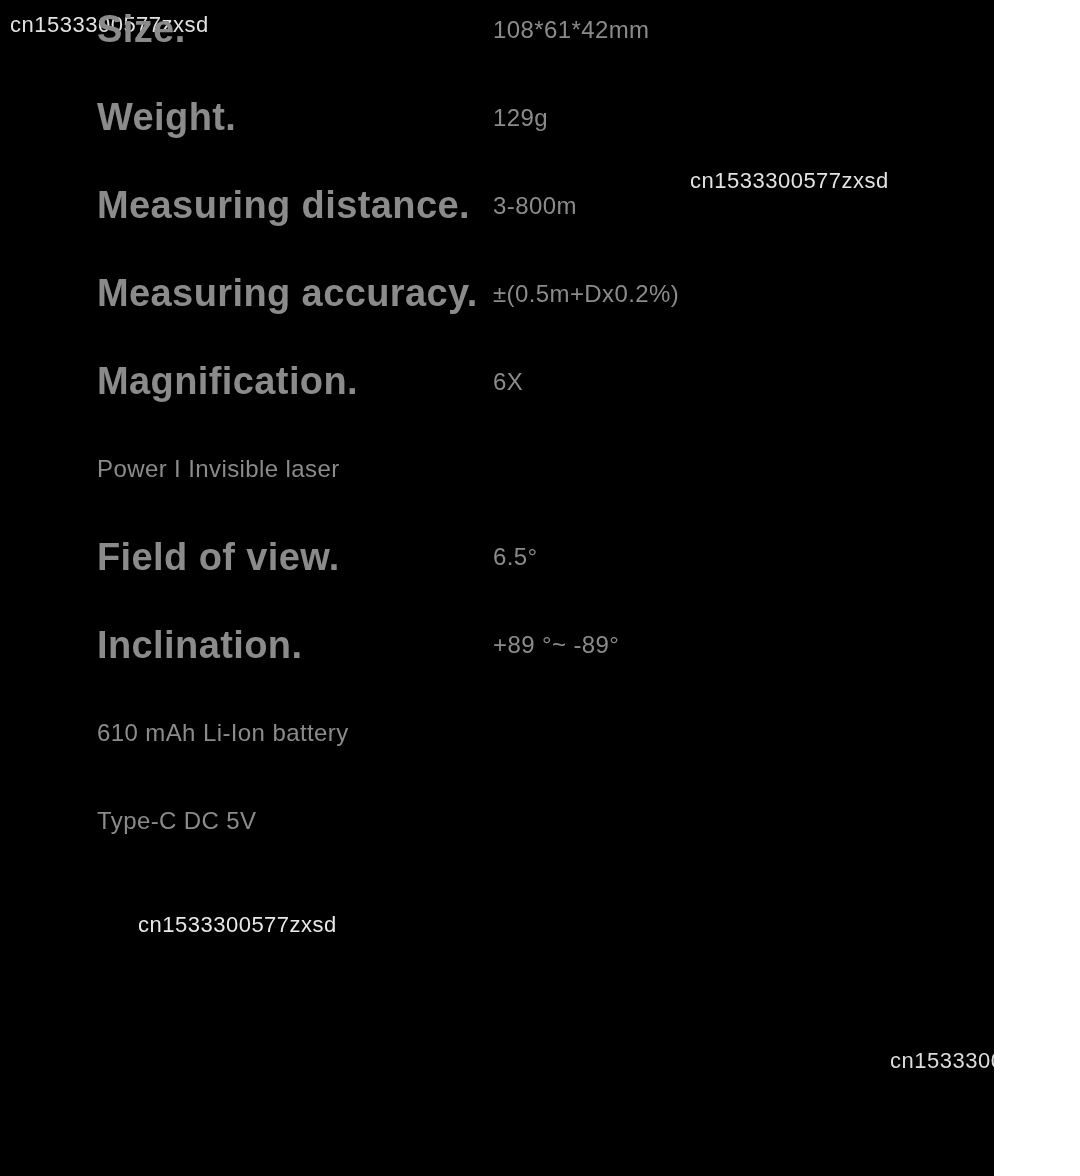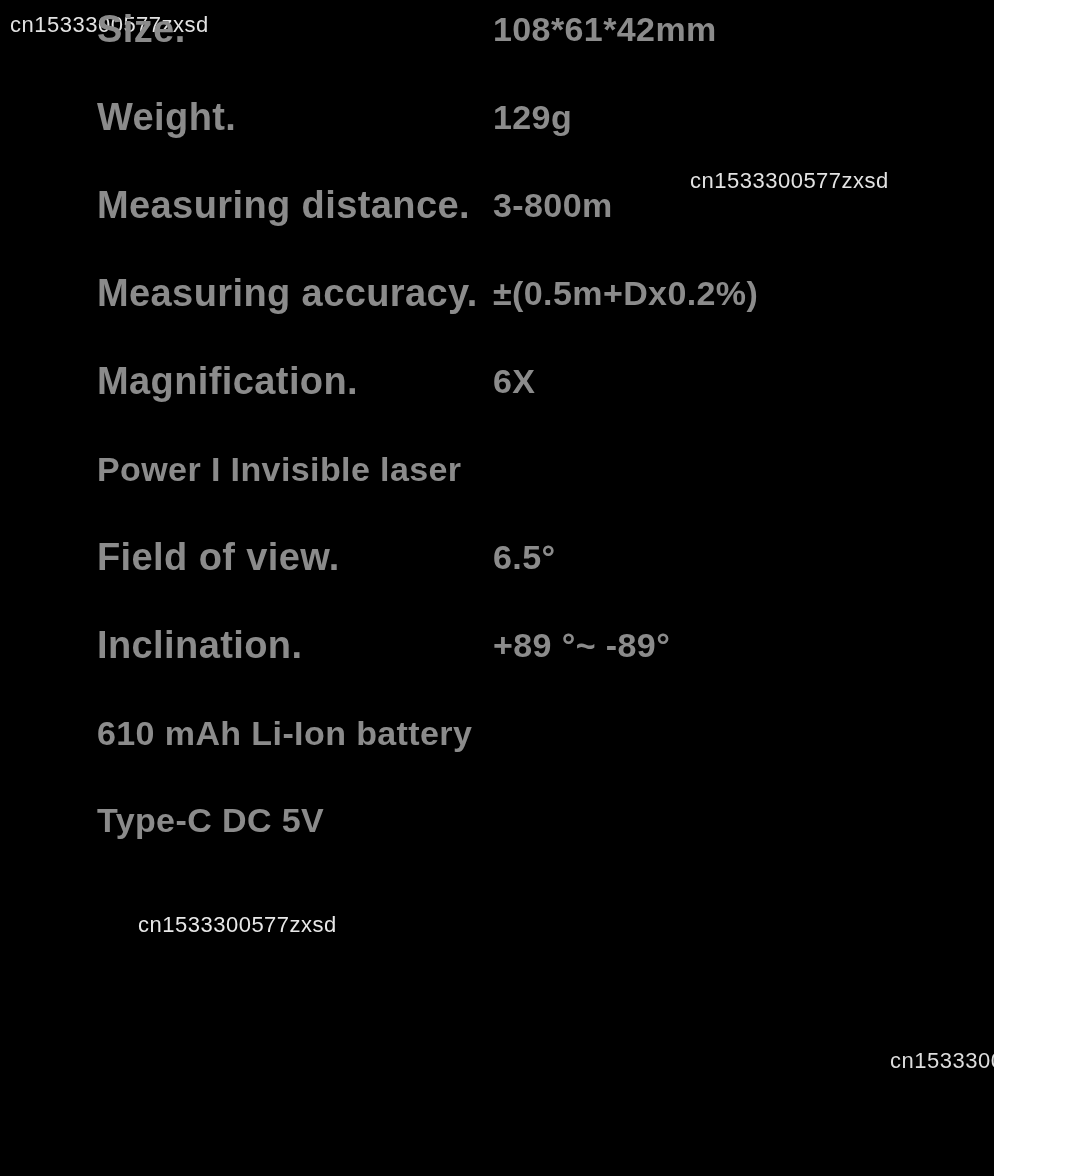--- a/index.html
+++ b/index.html
@@ -29,22 +29,22 @@
     z-index: 2;
   }
   .spec-label {
     flex: 0 0 396px;
     font-size: 38px;
     font-weight: 700;
     letter-spacing: 0.4px;
     color: #8b8b8b;
   }
   .spec-value {
-    font-size: 34px;
-    font-weight: 700;
+    font-size: 24px;
+    font-weight: 400;
     letter-spacing: 0.4px;
     color: #8b8b8b;
     white-space: nowrap;
   }
 
   
   .watermark {
     position: absolute;
     font-size: 22px;
     font-weight: 400;

